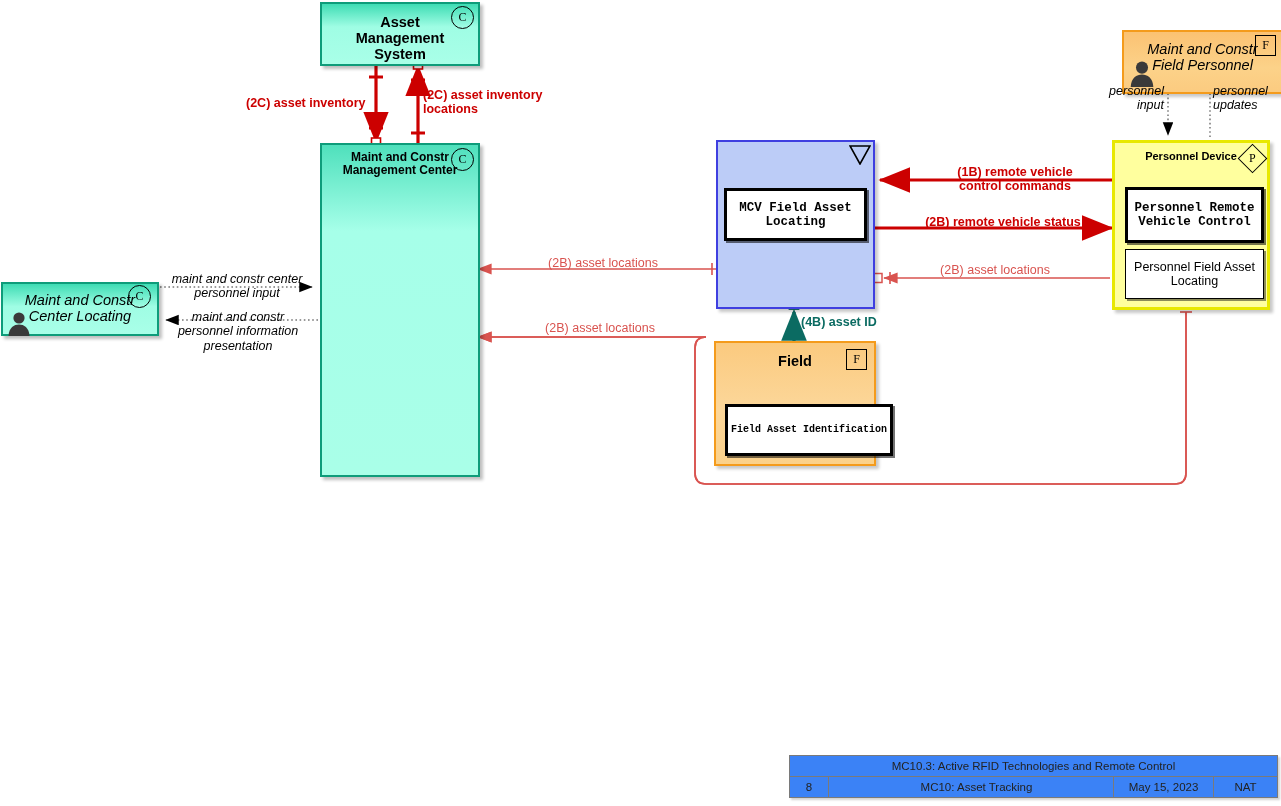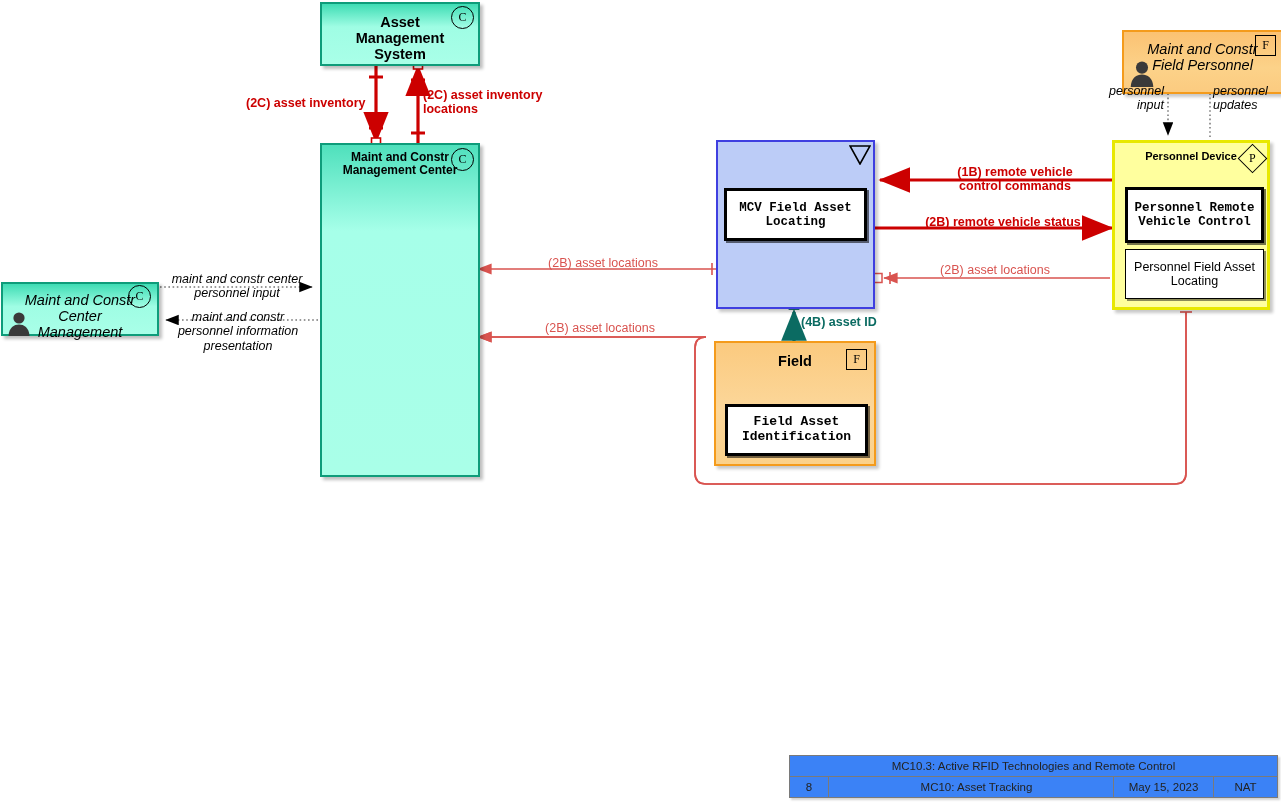--- a/index.html
+++ b/index.html
@@ -154,21 +154,21 @@
 </div>
 
 <div class="node sk-center-tall" style="left:320px;top:143px;width:160px;height:334px;">
   <div class="title" style="top:6px;font-size:12px;padding:0 14px;">Maint and Constr Management Center</div>
   <div class="badge circ" style="right:4px;top:3px;">
     <span>C</span>
   </div>
 </div>
 
 <div class="node sk-person-c" style="left:1px;top:282px;width:158px;height:54px;">
-  <div class="title" style="top:8px;font-size:14.5px;font-style:italic;font-weight:normal;padding:0 12px;">Maint and Constr Center Management</div>
+  <div class="title" style="top:8px;font-size:14.5px;font-style:italic;font-weight:normal;padding:0 12px;">Maint and Constr Center Locating</div>
   <div class="badge circ" style="right:6px;top:1px;">
     <span>C</span>
   </div>
   <svg class="person-glyph" style="left:3px;top:26px;" width="26" height="26" viewBox="0 0 26 26">
     <circle cx="13" cy="8" r="5.6" fill="#3a3a3a"></circle>
     <path d="M2.5,26 C3,17.5 8,14.5 13,14.5 C18,14.5 23,17.5 23.5,26 Z" fill="#3a3a3a"></path>
   </svg>
 </div>
 
 <div class="node sk-vehicle" style="left:716px;top:140px;width:159px;height:169px;">
@@ -178,21 +178,21 @@
   <div class="fn bold" style="left:6px;top:46px;width:143px;height:53px;font-size:12.5px;">
     <span>MCV Field Asset Locating</span>
   </div>
 </div>
 
 <div class="node sk-field" style="left:714px;top:341px;width:162px;height:125px;">
   <div class="title" style="top:10px;font-size:14.5px;">Field</div>
   <div class="badge sq" style="right:7px;top:6px;">
     <span>F</span>
   </div>
-  <div class="fn bold" style="left:9px;top:61px;width:143px;height:52px;font-size:13px;justify-content:center;">
+  <div class="fn bold" style="left:9px;top:61px;width:168px;height:52px;font-size:10px;justify-content:center;">
     <span>Field Asset Identification</span>
   </div>
 </div>
 
 <div class="node sk-personnel-f" style="left:1122px;top:2px;width:161px;height:64px;margin-top:28px;">
   <div class="title" style="top:9px;font-size:14.5px;font-style:italic;font-weight:normal;padding:0 12px;">Maint and Constr Field Personnel</div>
   <div class="badge sq" style="right:5px;top:3px;">
     <span>F</span>
   </div>
   <svg class="person-glyph" style="left:4px;top:27px;" width="28" height="28" viewBox="0 0 26 26">

